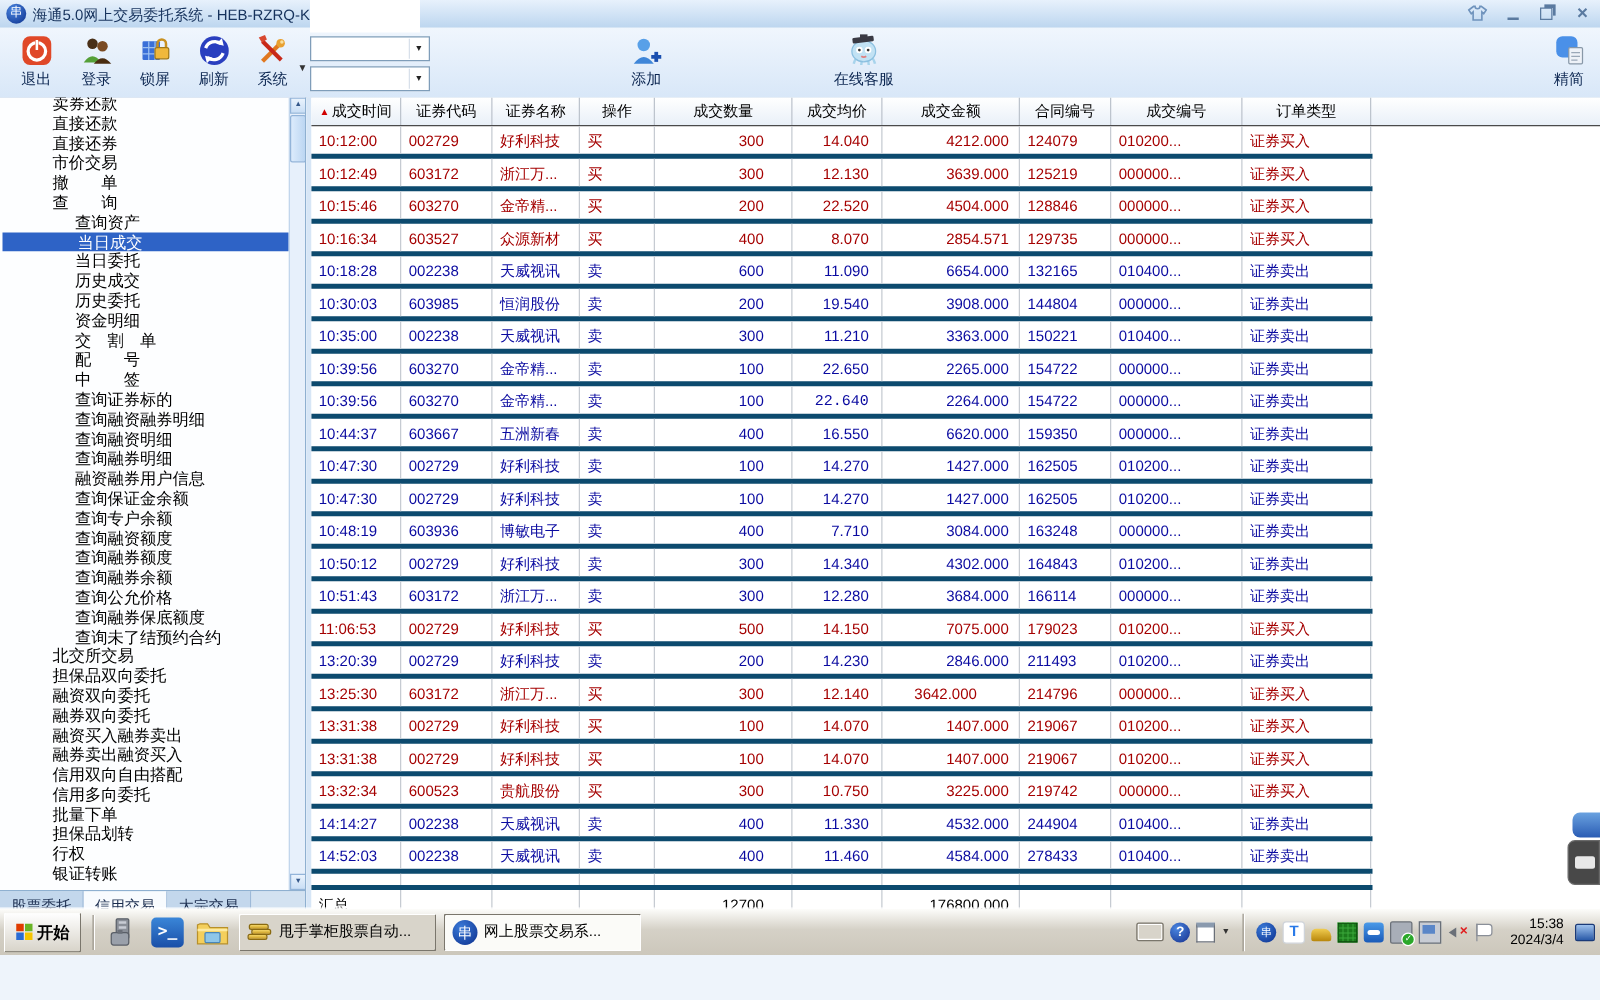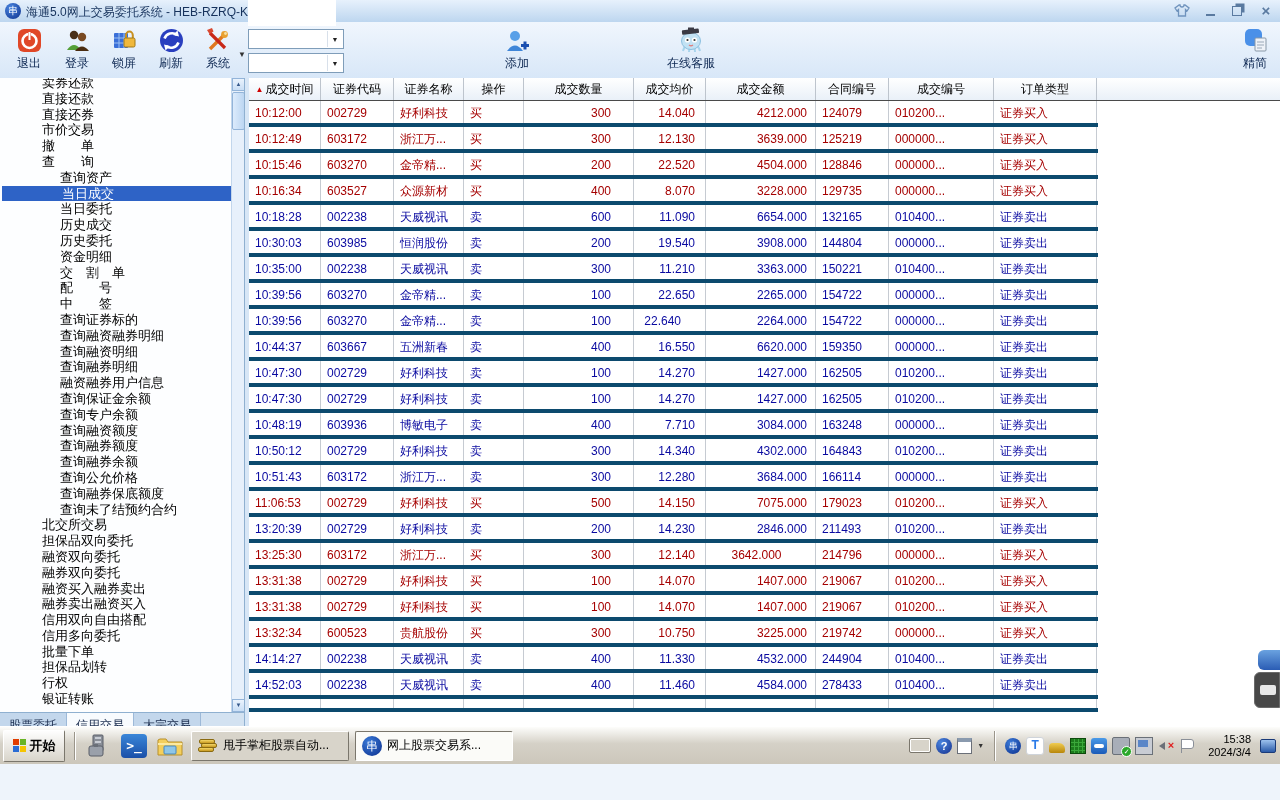--- a/index.html
+++ b/index.html
@@ -344,21 +344,21 @@
           <div class="td" style="width: 105px;">000000...</div>
           <div class="td" style="width: 103px;">证券买入</div>
         </div>
         <div class="tr buy">
           <div class="td" style="width: 72px;">10:16:34</div>
           <div class="td" style="width: 73px;">603527</div>
           <div class="td" style="width: 70px;">众源新材</div>
           <div class="td" style="width: 60px;">买</div>
           <div class="td r" style="width: 110px; padding-right: 22px;">400</div>
           <div class="td r" style="width: 72px; padding-right: 10px;">8.070</div>
-          <div class="td r" style="width: 110px; padding-right: 8px;">3228.000</div>
+          <div class="td r" style="width: 110px; padding-right: 8px;">2854.571</div>
           <div class="td" style="width: 73px;">129735</div>
           <div class="td" style="width: 105px;">000000...</div>
           <div class="td" style="width: 103px;">证券买入</div>
         </div>
         <div class="tr sell">
           <div class="td" style="width: 72px;">10:18:28</div>
           <div class="td" style="width: 73px;">002238</div>
           <div class="td" style="width: 70px;">天威视讯</div>
           <div class="td" style="width: 60px;">卖</div>
           <div class="td r" style="width: 110px; padding-right: 22px;">600</div>
@@ -403,21 +403,21 @@
           <div class="td" style="width: 73px;">154722</div>
           <div class="td" style="width: 105px;">000000...</div>
           <div class="td" style="width: 103px;">证券卖出</div>
         </div>
         <div class="tr sell">
           <div class="td" style="width: 72px;">10:39:56</div>
           <div class="td" style="width: 73px;">603270</div>
           <div class="td" style="width: 70px;">金帝精...</div>
           <div class="td" style="width: 60px;">卖</div>
           <div class="td r" style="width: 110px; padding-right: 22px;">100</div>
-          <div class="td r" style="width: 72px; padding-right: 24px;">22.640</div>
+          <div class="td r" style="width: 72px; padding-right: 10px; font-family: Liberation Mono, monospace;">22.640</div>
           <div class="td r" style="width: 110px; padding-right: 8px;">2264.000</div>
           <div class="td" style="width: 73px;">154722</div>
           <div class="td" style="width: 105px;">000000...</div>
           <div class="td" style="width: 103px;">证券卖出</div>
         </div>
         <div class="tr sell">
           <div class="td" style="width: 72px;">10:44:37</div>
           <div class="td" style="width: 73px;">603667</div>
           <div class="td" style="width: 70px;">五洲新春</div>
           <div class="td" style="width: 60px;">卖</div>
@@ -585,20 +585,32 @@
           <div class="td" style="width: 103px;">证券卖出</div>
         </div>
         <div class="tr sell t-empty">
           <div class="td" style="width: 72px;"></div>
           <div class="td" style="width: 73px;"></div>
           <div class="td" style="width: 70px;"></div>
           <div class="td" style="width: 60px;"></div>
           <div class="td r" style="width: 110px; padding-right: 22px;"></div>
           <div class="td r" style="width: 72px; padding-right: 10px;"></div>
           <div class="td r" style="width: 110px; padding-right: 8px;"></div>
+          <div class="td" style="width: 73px;"></div>
+          <div class="td" style="width: 105px;"></div>
+          <div class="td" style="width: 103px;"></div>
+        </div>
+        <div class="tr t-sum">
+          <div class="td" style="width: 72px;">汇总</div>
+          <div class="td" style="width: 73px;"></div>
+          <div class="td" style="width: 70px;"></div>
+          <div class="td" style="width: 60px;"></div>
+          <div class="td r" style="width: 110px; padding-right: 22px;">12700</div>
+          <div class="td r" style="width: 72px; padding-right: 10px;"></div>
+          <div class="td r" style="width: 110px; padding-right: 8px;">176800.000</div>
           <div class="td" style="width: 73px;"></div>
           <div class="td" style="width: 105px;"></div>
           <div class="td" style="width: 103px;"></div>
         </div>
       </div>
   </div>
 
   <div class="statusbar">
     <div class="seg company">杭州核新软件技术有限公司</div>
     <div class="seg conn">已连接</div>

